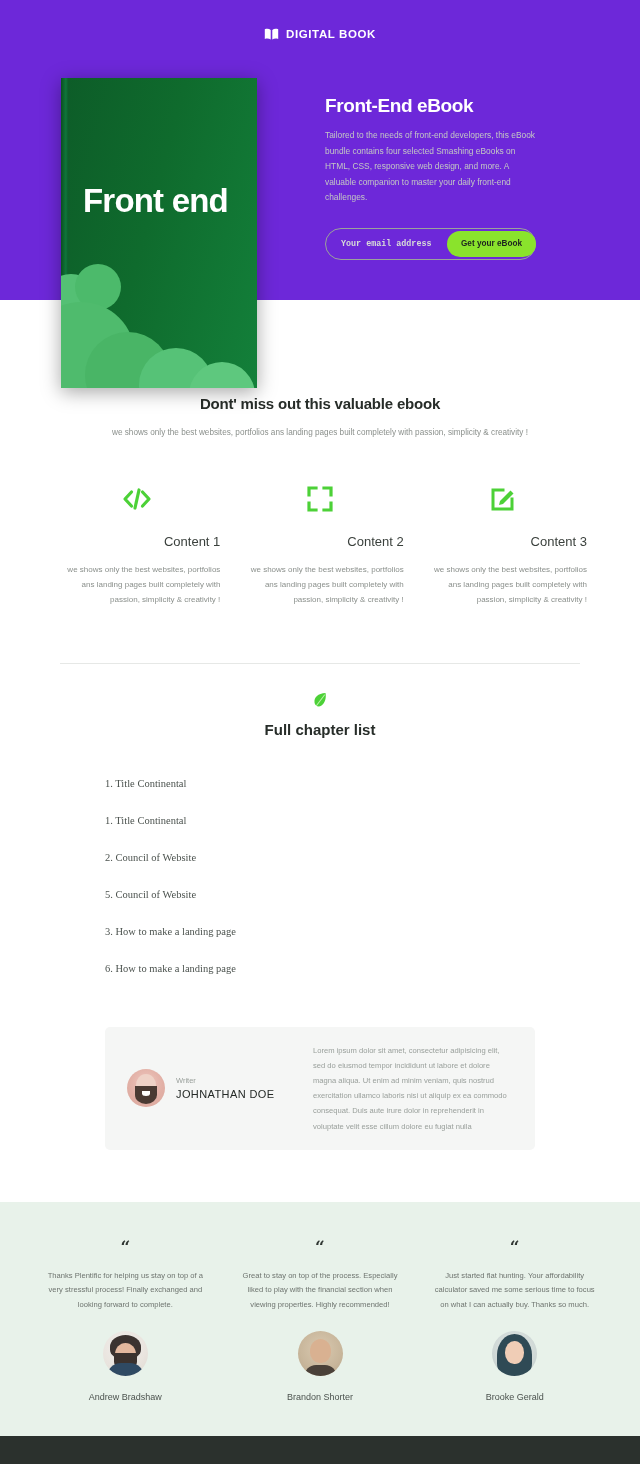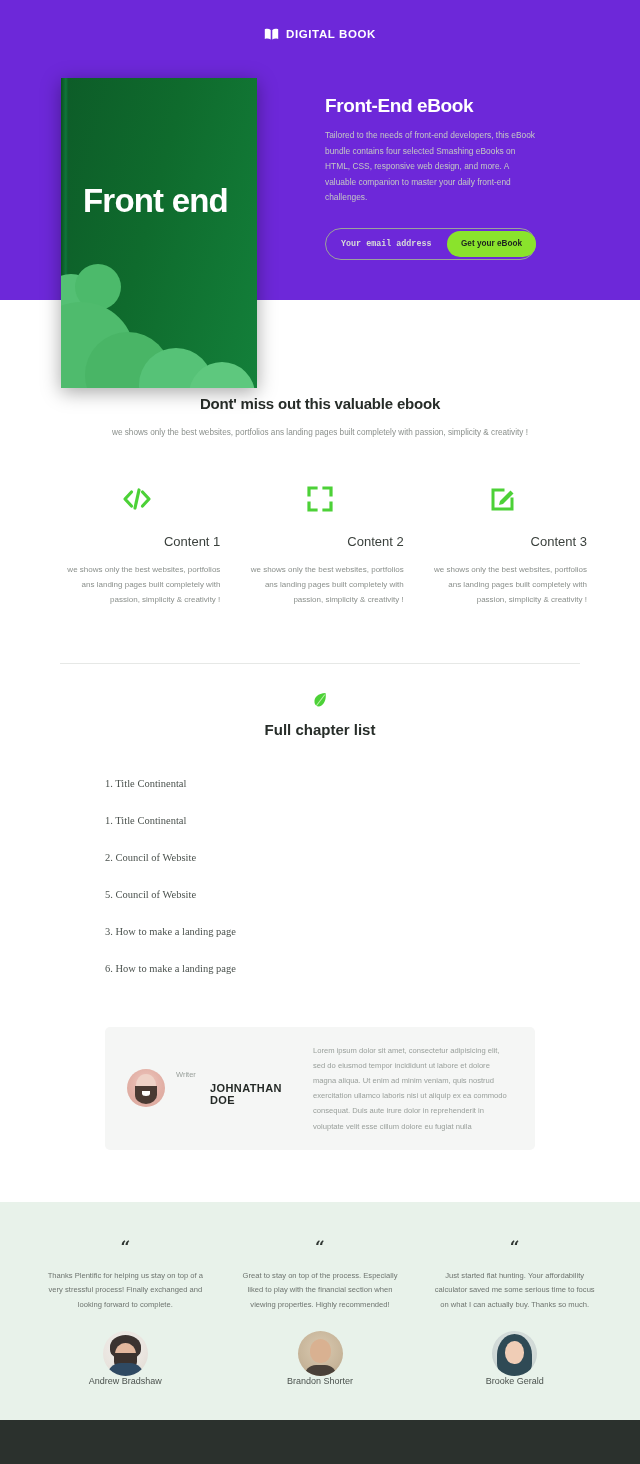--- a/index.html
+++ b/index.html
@@ -182,21 +182,21 @@
   .writer-left { display:flex; align-items:center; gap:11px; width:172px; flex:none; }
   .avatar-writer {
     width:38px; height:38px; border-radius:50%;
     background:radial-gradient(circle at 50% 38%, #f0c8c0 0%, #e2b0a6 55%, #d9a79c 100%);
     position:relative; overflow:hidden; flex:none;
   }
   .aw-head { position:absolute; left:9px; top:5px; width:20px; height:22px; border-radius:50% 50% 45% 45%; background:#efd2c7; }
   .aw-beard { position:absolute; left:8px; top:17px; width:22px; height:18px; border-radius:0 0 50% 50%; background:#4a3a33; }
   .aw-mouth { position:absolute; left:15px; top:22px; width:8px; height:5px; border-radius:0 0 50% 50%; background:#ffffff; }
   .writer-role { font-size:7.5px; color:#9aa09c; }
-  .writer-name { font-size:11px; font-weight:bold; color:#242926; letter-spacing:0.4px; margin-top:3px;margin-left:34px; }
+  .writer-name { font-size:11px; font-weight:normal; color:#242926; letter-spacing:0.4px; margin-top:3px; }
   .writer-text { font-size:7.6px; line-height:2.0; color:#9aa09c; flex:1; }
 
   
   .testimonials {
     margin-top:52px;
     background:#e8f2ea;
     padding:37px 28px 34px 28px;
     display:flex;
   }
   .t-col { flex:1; text-align:center; padding:0 14px; }
@@ -218,21 +218,21 @@
   .ta3 { background:radial-gradient(circle at 50% 40%, #e7ece9 0%, #cfd8d6 60%, #b9c4c3 100%); }
   .av-hair { position:absolute; border-radius:50% 50% 40% 40%; }
   .a1-hair { left:7px; top:4px; width:31px; height:24px; background:#3b3330; }
   .a1-face { position:absolute; left:12px; top:12px; width:21px; height:23px; border-radius:50% 50% 45% 45%; background:#e3b89e; }
   .a1-beard{ position:absolute; left:11px; top:22px; width:23px; height:17px; border-radius:0 0 50% 50%; background:#3b322e; }
   .a1-body { position:absolute; left:4px; bottom:-4px; width:37px; height:17px; border-radius:14px 14px 0 0; background:#2f4a63; }
   .a2-head { position:absolute; left:12px; top:8px; width:21px; height:24px; border-radius:50% 50% 45% 45%; background:#d9b191; }
   .a2-body { position:absolute; left:6px; bottom:-4px; width:33px; height:15px; border-radius:12px 12px 0 0; background:#4a4139; }
   .a3-hair { position:absolute; left:5px; top:3px; width:35px; height:42px; border-radius:50% 50% 30% 30%; background:#2f4a55; }
   .a3-face { position:absolute; left:13px; top:10px; width:19px; height:23px; border-radius:50% 50% 48% 48%; background:#f0cdb6; }
-  .t-name { font-size:9px; color:#4b524e; }
+  .t-name { margin-top:16px; font-size:9px; color:#4b524e; }
 
   
   .cta-section {
     background:#2b312d;
     padding:44px 0 54px 0;
     text-align:center;
   }
   .cta-title {
     color:#ffffff;
     font-size:19px;

